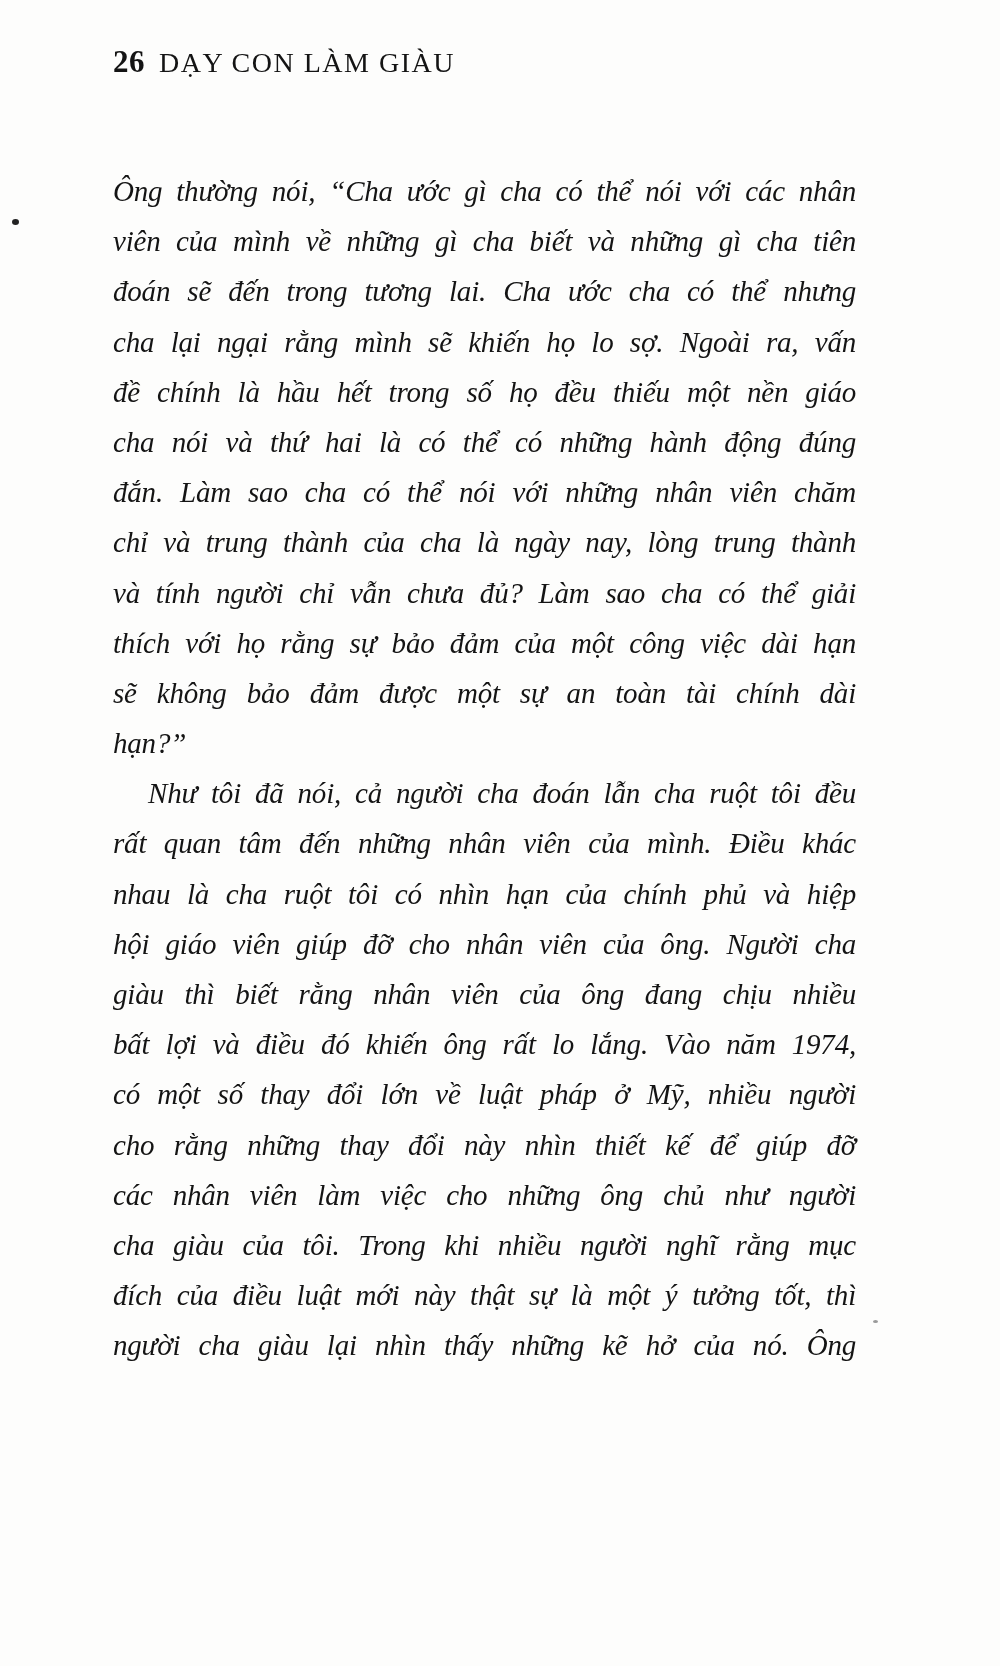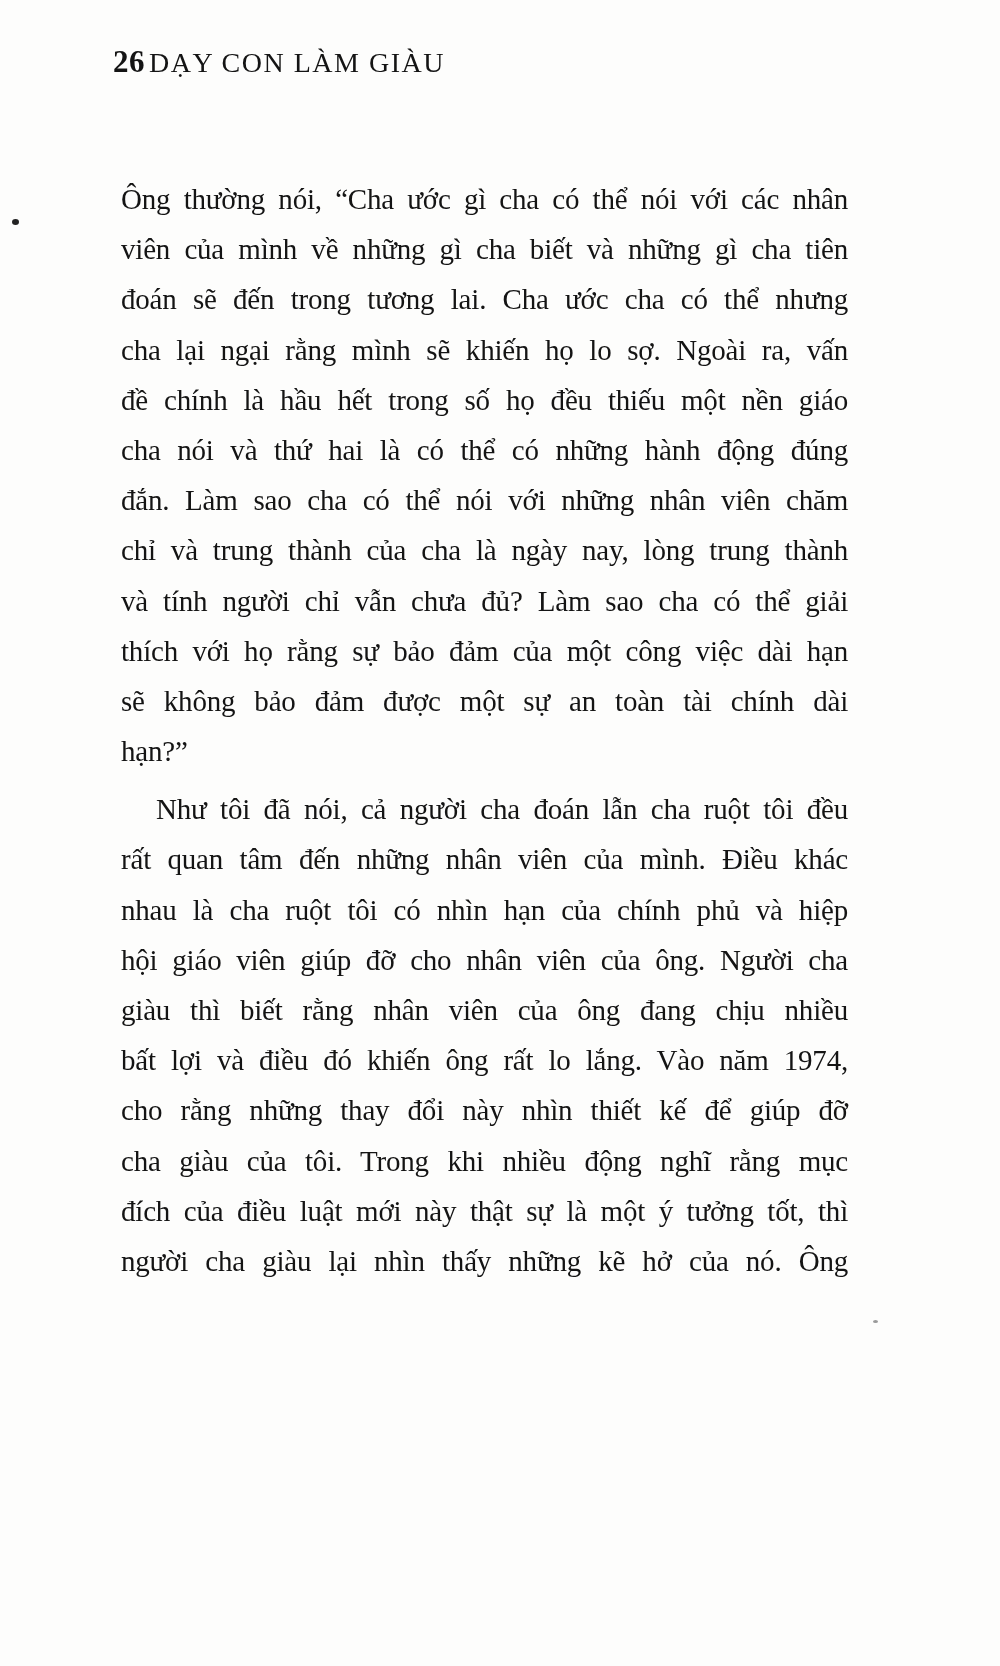--- a/index.html
+++ b/index.html
@@ -18,41 +18,42 @@
   .page {
     position: absolute;
     inset: 0;
   }
   .running-header {
     position: absolute;
     left: 113px;
     top: 44px;
     display: flex;
     align-items: baseline;
-    gap: 4px;
+    gap: 14px;
     white-space: nowrap;
   }
   .page-number {
     font-size: 31px;
     font-weight: bold;
     letter-spacing: 0.5px;
   }
   .book-title {
     font-size: 28px;
     letter-spacing: 1.5px;
     font-weight: 500;
   }
   .text-block {
     position: absolute;
     left: 113px;
     top: 166px;
     width: 743px;
   }
   .paragraph {
-    margin: 8px;
+    margin: 0;
+    font-style: italic;
   }
   .line {
     font-size: 29px;
     line-height: 50.2px;
     letter-spacing: -0.2px;
     text-align: justify;
     text-align-last: justify;
     height: 50.2px;
     overflow: visible;
   }
@@ -105,22 +106,24 @@
         <div class="line">sẽ không bảo đảm được một sự an toàn tài chính dài</div>
         <div class="line flush">hạn?”</div>
       </div>
       <div class="paragraph">
         <div class="line indent">Như tôi đã nói, cả người cha đoán lẫn cha ruột tôi đều</div>
         <div class="line">rất quan tâm đến những nhân viên của mình. Điều khác</div>
         <div class="line">nhau là cha ruột tôi có nhìn hạn của chính phủ và hiệp</div>
         <div class="line">hội giáo viên giúp đỡ cho nhân viên của ông. Người cha</div>
         <div class="line">giàu thì biết rằng nhân viên của ông đang chịu nhiều</div>
         <div class="line">bất lợi và điều đó khiến ông rất lo lắng. Vào năm 1974,</div>
+        <div class="line">có một số thay đổi lớn về luật pháp ở Mỹ, nhiều người</div>
         <div class="line">cho rằng những thay đổi này nhìn thiết kế để giúp đỡ</div>
-        <div class="line">cha giàu của tôi. Trong khi nhiều động nghĩ rằng mục</div>
+        <div class="line">các nhân viên làm việc cho những ông chủ như người</div>
+        <div class="line">cha giàu của tôi. Trong khi nhiều người nghĩ rằng mục</div>
         <div class="line">đích của điều luật mới này thật sự là một ý tưởng tốt, thì</div>
         <div class="line">người cha giàu lại nhìn thấy những kẽ hở của nó. Ông</div>
       </div>
     </main>
 
   <span class="speck speck-left"></span>
   <span class="speck speck-right"></span>
 </div>
 
 </body></html>

